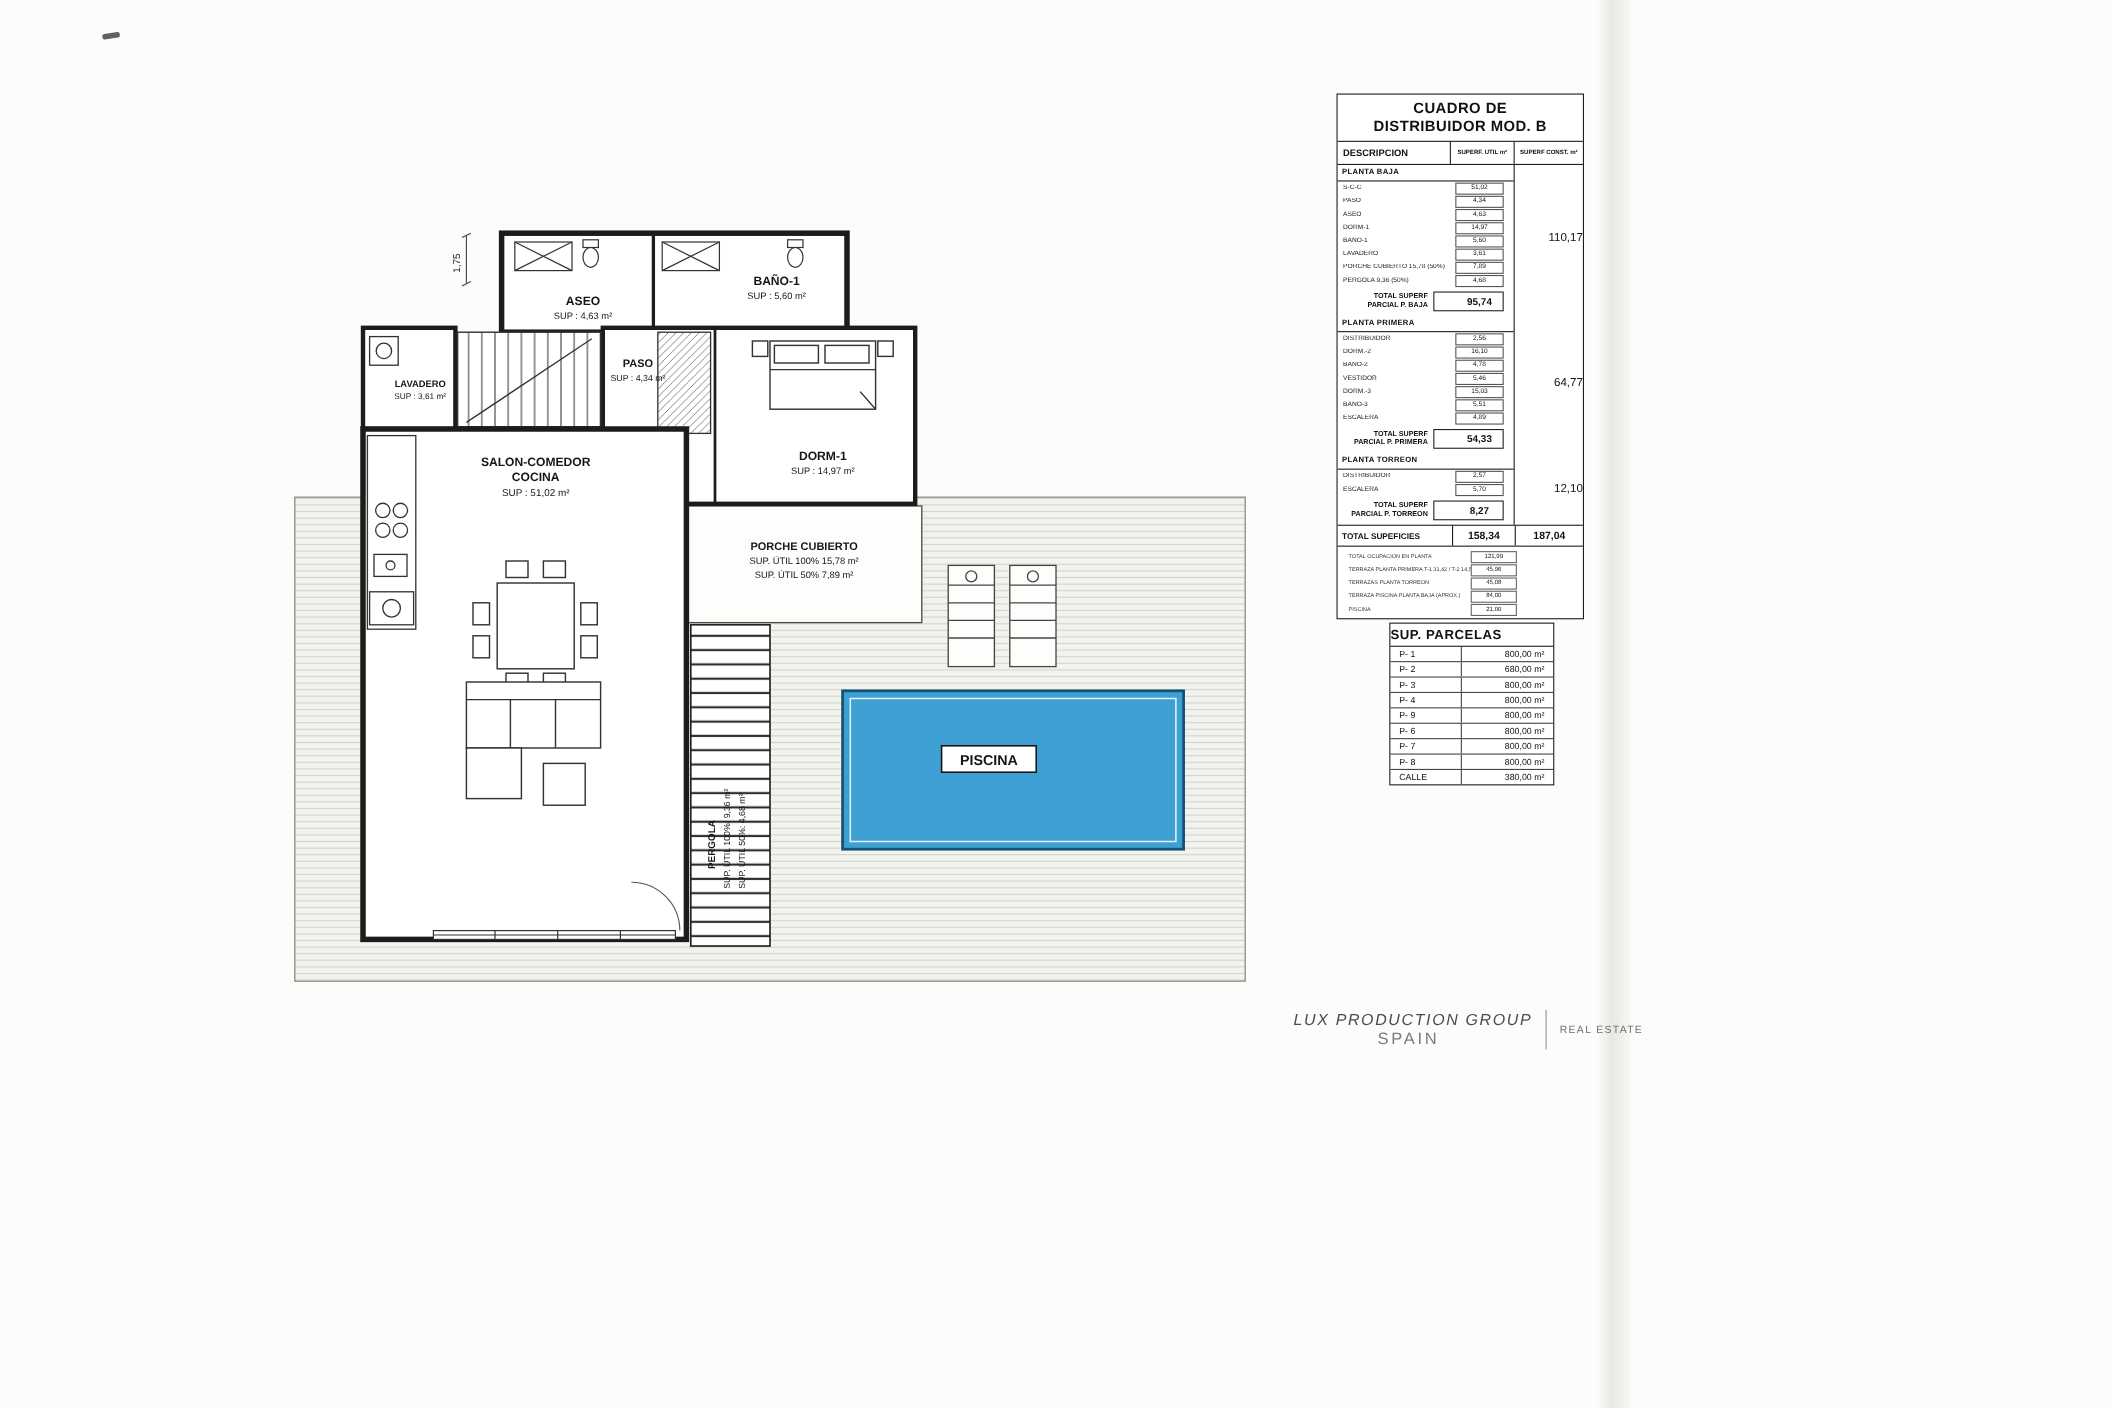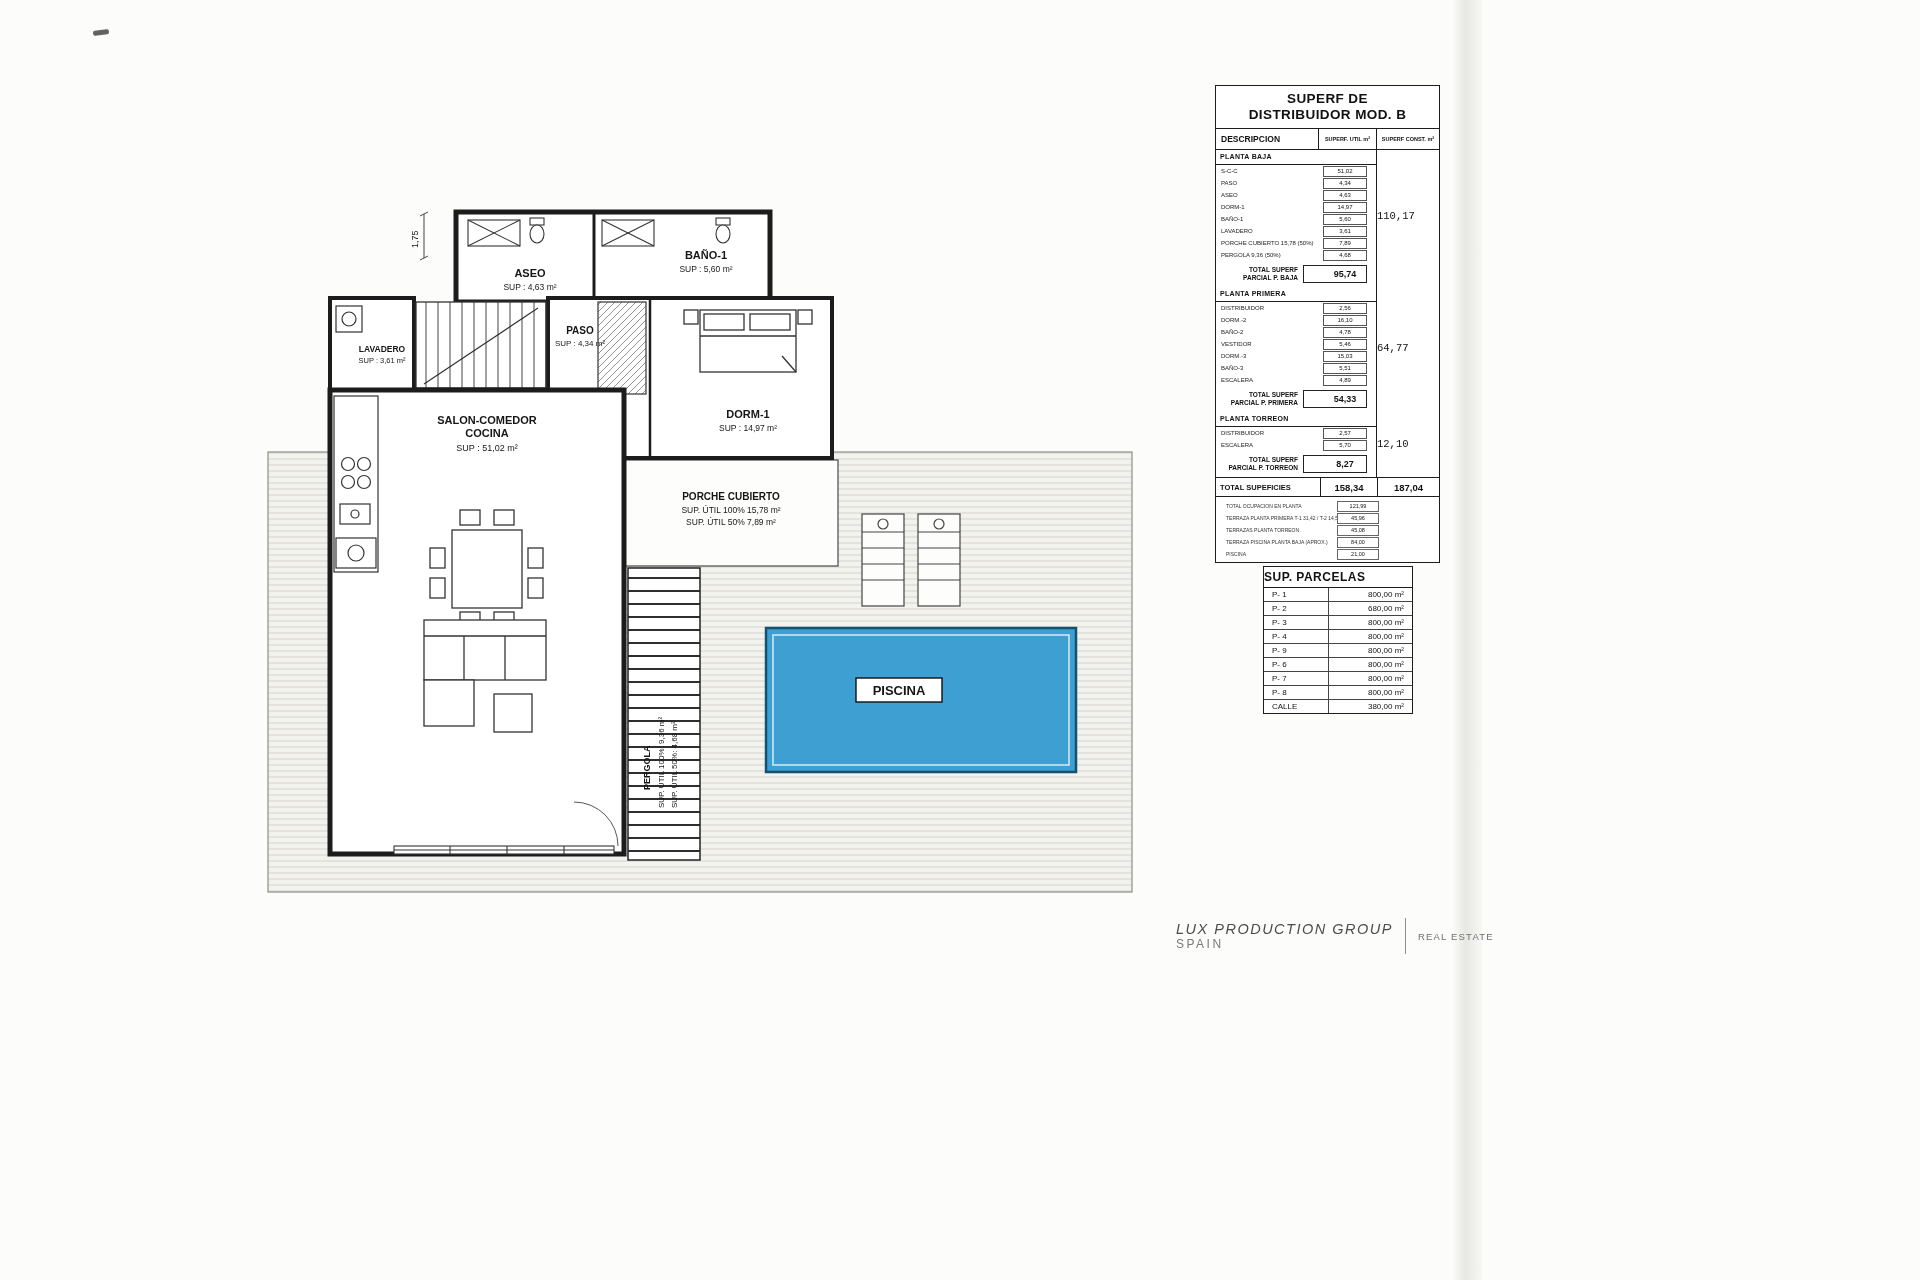--- a/index.html
+++ b/index.html
@@ -14,21 +14,21 @@
   
   .cuadro{position:absolute;left:1215px;top:85px;width:223px;background:#fff;border:1.5px solid #1d1d1d;color:#111;}
   .ctitle{text-align:center;font-weight:bold;font-size:13.5px;line-height:1.2;padding:5px 2px;border-bottom:1.5px solid #1d1d1d;letter-spacing:.4px;}
   .shead{display:flex;border-bottom:1.5px solid #1d1d1d;height:20px;}
   .shead .hd{flex:1;display:flex;align-items:center;padding-left:5px;font-weight:bold;font-size:8.5px;border-right:1px solid #1d1d1d;}
   .shead .hu{width:57px;display:flex;align-items:center;justify-content:center;text-align:center;font-weight:bold;font-size:5.5px;border-right:1px solid #1d1d1d;line-height:1.2;}
   .shead .hc{width:62px;display:flex;align-items:center;justify-content:center;text-align:center;font-weight:bold;font-size:5.5px;line-height:1.2;}
   .sbody{display:flex;}
   .sleft{flex:1;border-right:1px solid #1d1d1d;}
   .sconst{width:62px;position:relative;}
-  .cval{position:absolute;left:0;right:0;text-align:left;font-size:10.5px;color:#111;font-family:Liberation Mono, monospace;}
+  .cval{position:absolute;left:0;right:0;text-align:right;font-size:10.5px;color:#111;}
   .ssec{font-weight:bold;font-size:7px;padding:3px 0 2px 4px;border-bottom:1px solid #1d1d1d;letter-spacing:.3px;height:9px;}
   .srow{display:flex;align-items:center;height:12px;}
   .sname{flex:1;font-size:6px;padding-left:5px;color:#222;white-space:nowrap;overflow:hidden;}
   .sval{width:42px;height:9px;border:1px solid #555;font-size:6px;display:flex;align-items:center;justify-content:center;margin-right:9px;background:#fff;}
   .stotal{display:flex;align-items:center;height:26px;}
   .stlabel{flex:1;text-align:right;font-size:6.5px;font-weight:bold;line-height:1.3;padding-right:5px;}
   .stval{width:42px;height:16px;border:1px solid #222;font-weight:bold;font-size:9px;display:flex;align-items:center;justify-content:center;margin-right:9px;padding-left:20px;}
   .grand{display:flex;border-top:1.5px solid #1d1d1d;height:18px;align-items:stretch;}
   .glabel{flex:1;display:flex;align-items:center;padding-left:4px;font-size:7.5px;font-weight:bold;border-right:1px solid #1d1d1d;}
   .gval{width:56px;display:flex;align-items:center;justify-content:center;font-size:9.5px;font-weight:bold;border-right:1px solid #1d1d1d;}
@@ -44,21 +44,21 @@
   .ptitle{font-size:12px;font-weight:bold;padding:3px 0;border-bottom:1.5px solid #1d1d1d;letter-spacing:.5px;}
   .prow{display:flex;height:13px;border-bottom:1px solid #444;}
   .prow:last-child{border-bottom:none;}
   .pname{width:56px;font-size:8px;padding-left:8px;border-right:1px solid #444;display:flex;align-items:center;}
   .pval{flex:1;font-size:8px;display:flex;align-items:center;justify-content:flex-end;padding-right:8px;}
 
   
   .wm{position:absolute;left:1176px;top:918px;display:flex;align-items:center;gap:12px;}
   .wm-left{display:flex;flex-direction:column;}
   .wm-title{font-size:14.5px;letter-spacing:1.5px;color:#4c4c4c;white-space:nowrap;font-style:italic;}
-  .wm-sub{font-size:12px;letter-spacing:2.5px;color:#7a7a7a;text-align:left;margin-top:0;margin-right:8px;}
+  .wm-sub{font-size:15px;letter-spacing:2.5px;color:#7a7a7a;text-align:center;margin-top:0;margin-right:8px;}
   .wm-div{width:1px;height:36px;background:#8f8f8f;}
   .wm-right{font-size:9.5px;letter-spacing:1.2px;color:#6f6f6f;white-space:nowrap;}
 </style>
 </head>
 <body>
 
 <div class="stage">
 
   <div class="mark-topleft"></div>
   <div class="scan-band"></div>
@@ -219,21 +219,21 @@
       <text x="731" y="513" text-anchor="middle" font-size="8.5">SUP. ÚTIL 100%  15,78 m²</text>
       <text x="731" y="525" text-anchor="middle" font-size="8.5">SUP. ÚTIL 50%  7,89 m²</text>
       <text transform="translate(650,790) rotate(-90)" font-size="9" font-weight="bold">PERGOLA</text>
       <text transform="translate(664,808) rotate(-90)" font-size="8">SUP. ÚTIL 100%: 9,36 m²</text>
       <text transform="translate(677,808) rotate(-90)" font-size="8">SUP. ÚTIL 50%: 4,68 m²</text>
     </g>
   </svg>
 
   <div class="cuadro">
     <div class="ctitle">
-      <div>SUPERF DE</div>
+      <div>CUADRO DE</div>
       <div>DISTRIBUIDOR MOD. B</div>
     </div>
     <div class="shead">
       <div class="hd">DESCRIPCION</div>
       <div class="hu">SUPERF. UTIL m²</div>
       <div class="hc">SUPERF CONST. m²</div>
     </div>
     <div class="sbody">
       <div class="sleft">
         <div class="ssec">PLANTA BAJA</div>

